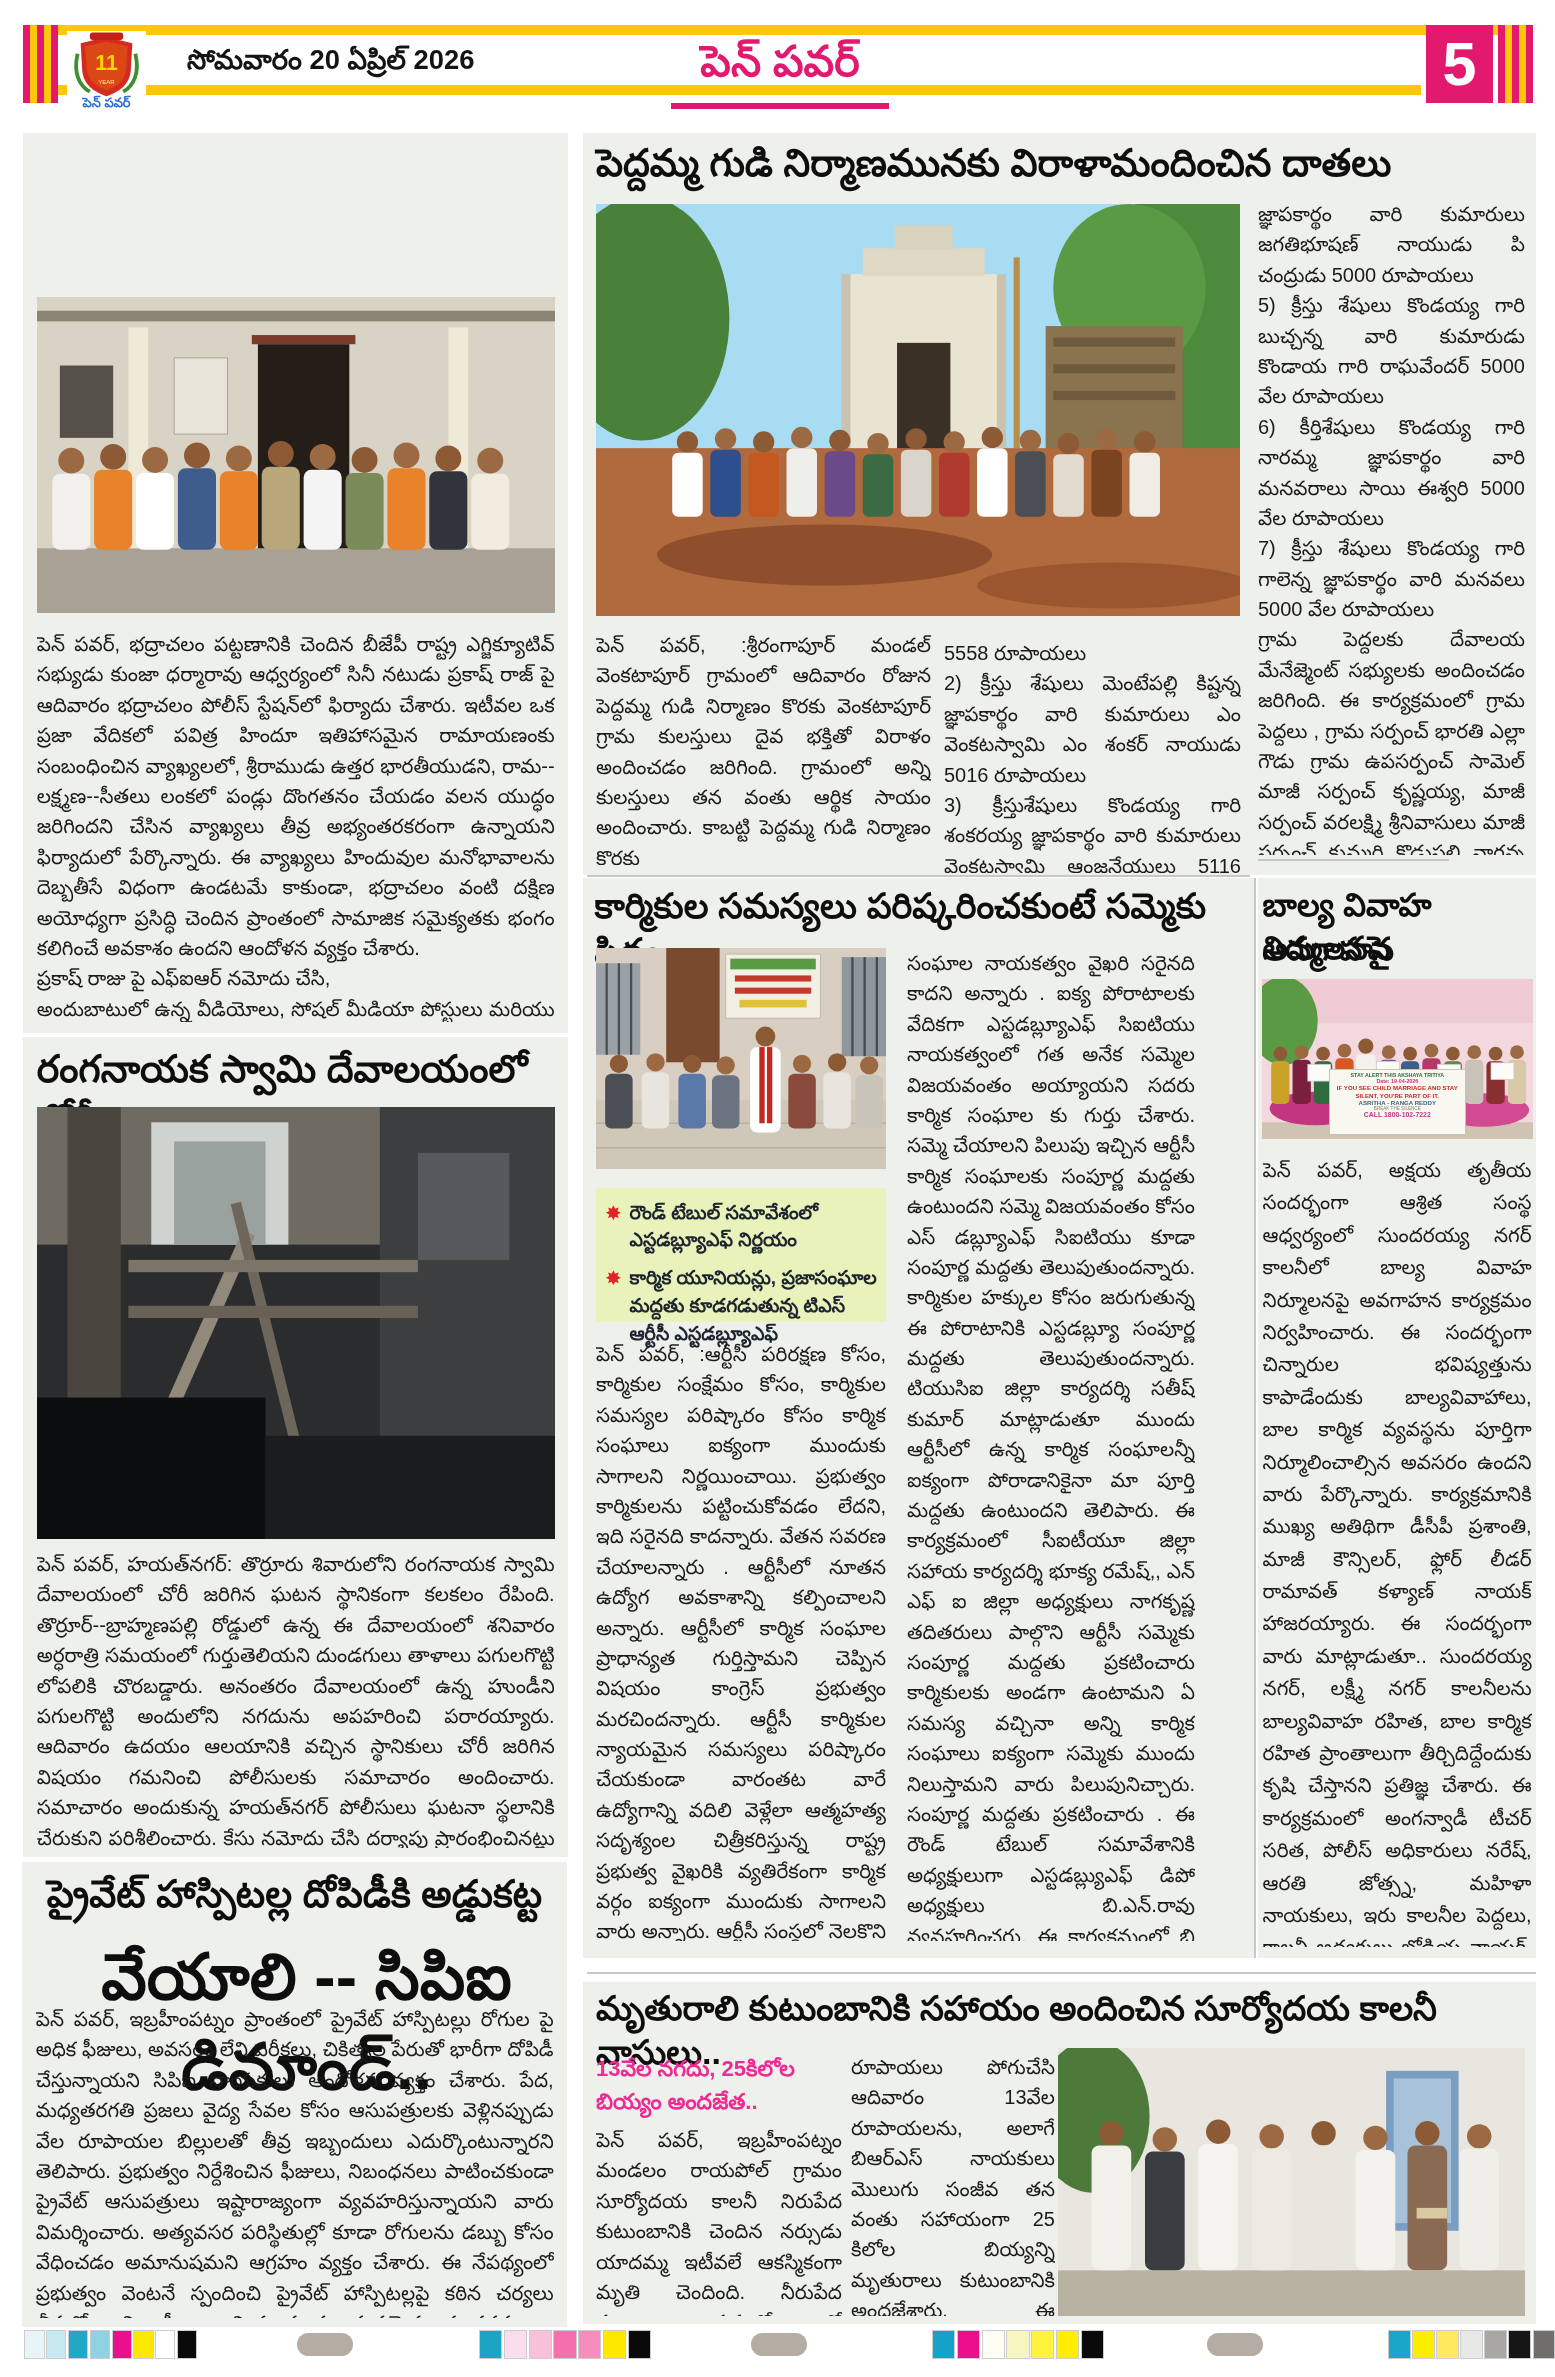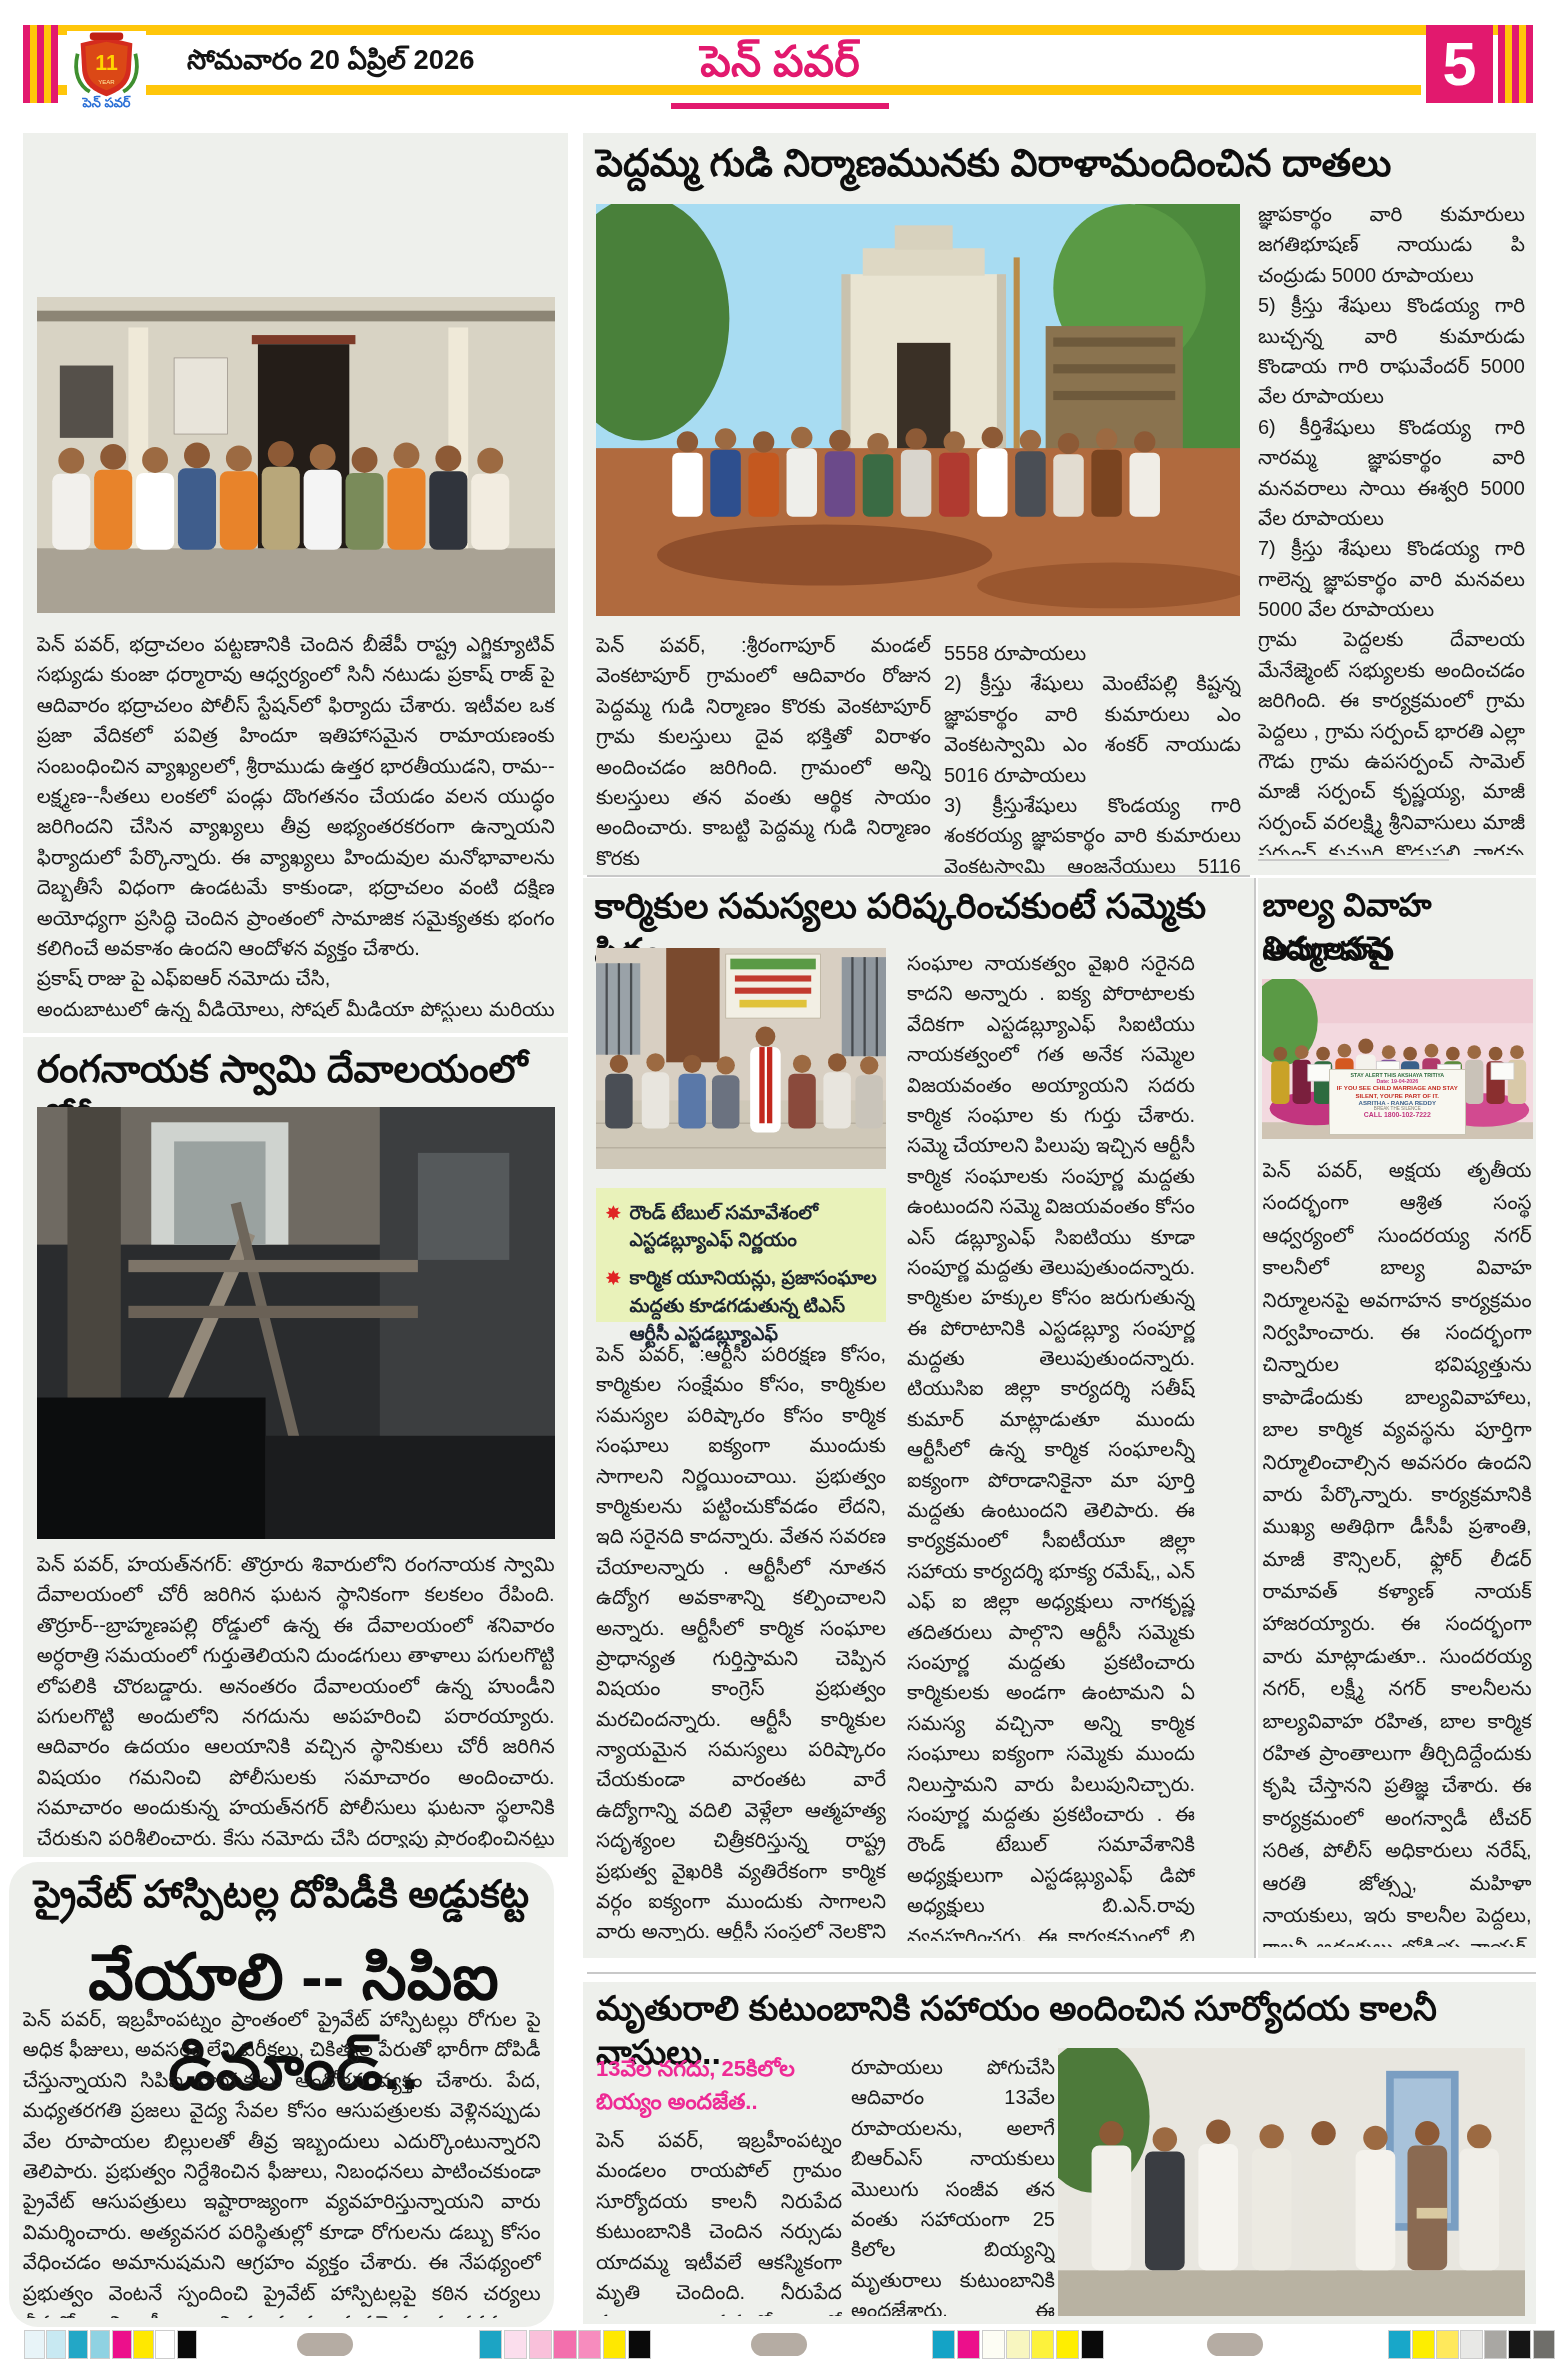--- a/index.html
+++ b/index.html
@@ -156,21 +156,21 @@
         <rect x="120" y="200" width="380" height="16" fill="#7d7468"></rect>
         <rect x="120" y="260" width="380" height="16" fill="#6a6156"></rect>
         <rect x="0" y="380" width="300" height="185" fill="#0c0d0e"></rect>
         <rect x="300" y="430" width="380" height="135" fill="#1b1c1e"></rect>
       </svg>
     </div>
 
     <div class="bt" style="left:13.7px;top:512px;width:518px;height:299px;">పెన్ పవర్, హయత్‌నగర్: తొర్రూరు శివారులోని రంగనాయక స్వామి దేవాలయంలో చోరీ జరిగిన ఘటన స్థానికంగా కలకలం రేపింది. తొర్రూర్--బ్రాహ్మణపల్లి రోడ్డులో ఉన్న ఈ దేవాలయంలో శనివారం అర్ధరాత్రి సమయంలో గుర్తుతెలియని దుండగులు తాళాలు పగులగొట్టి లోపలికి చొరబడ్డారు. అనంతరం దేవాలయంలో ఉన్న హుండీని పగులగొట్టి అందులోని నగదును అపహరించి పరారయ్యారు. ఆదివారం ఉదయం ఆలయానికి వచ్చిన స్థానికులు చోరీ జరిగిన విషయం గమనించి పోలీసులకు సమాచారం అందించారు. సమాచారం అందుకున్న హయత్‌నగర్ పోలీసులు ఘటనా స్థలానికి చేరుకుని పరిశీలించారు. కేసు నమోదు చేసి దర్యాప్తు ప్రారంభించినట్లు సీఐ నాగరాజు గౌడ్ తెలిపారు. సీపీ ఆదేశాల మేరకు దేవాలయాన్ని జియో ట్యాగ్ చేసి, అక్కడ ఈ-పాయింట్ బుక్‌ను ఏర్పాటు చేసినట్లు ఆయన వెల్లడించారు.</div>
   </section>
 
-  <section class="art" style="left:9px;top:1862px;width:545px;height:465px;border-radius:29px;">
+  <section class="art" style="left:22px;top:1862px;width:545px;height:465px;">
     <h2 class="hl" style="left:0;top:10.7px;width:545px;text-align:center;font-size:38px;margin:0;">ప్రైవేట్ హాస్పిటల్ల దోపిడీకి అడ్డుకట్ట</h2>
     <h1 class="hl" style="left:0;top:66px;width:545px;text-align:center;font-size:64px;margin:12px;">వేయాలి -- సిపిఐ డిమాండ్..</h1>
     <div class="bt" style="left:13.7px;top:142px;width:518px;height:314px;">పెన్ పవర్, ఇబ్రహీంపట్నం ప్రాంతంలో ప్రైవేట్ హాస్పిటల్లు రోగుల పై అధిక ఫీజులు, అవసరం లేని పరీక్షలు, చికిత్సల పేరుతో భారీగా దోపిడీ చేస్తున్నాయని సిపిఐ నాయకులు ఆందోళన వ్యక్తం చేశారు. పేద, మధ్యతరగతి ప్రజలు వైద్య సేవల కోసం ఆసుపత్రులకు వెళ్లినప్పుడు వేల రూపాయల బిల్లులతో తీవ్ర ఇబ్బందులు ఎదుర్కొంటున్నారని తెలిపారు. ప్రభుత్వం నిర్దేశించిన ఫీజులు, నిబంధనలు పాటించకుండా ప్రైవేట్ ఆసుపత్రులు ఇష్టారాజ్యంగా వ్యవహరిస్తున్నాయని వారు విమర్శించారు. అత్యవసర పరిస్థితుల్లో కూడా రోగులను డబ్బు కోసం వేధించడం అమానుషమని ఆగ్రహం వ్యక్తం చేశారు. ఈ నేపథ్యంలో ప్రభుత్వం వెంటనే స్పందించి ప్రైవేట్ హాస్పిటల్లపై కఠిన చర్యలు తీసుకోవాలని, ఫీజుల నియంత్రణకు స్పష్టమైన మార్గదర్శకాలు అమలు చేయాలని డిమాండ్ చేశారు. ప్రతి ఆసుపత్రిలో చికిత్సలకు సంబంధించిన రేట్ల జాబితాను స్పష్టంగా ప్రదర్శించేలా చర్యలు తీసుకోవాలని సూచించారు. అదేవిధంగా పేదలకు ఉచిత లేదా తక్కువ ఖర్చుతో వైద్య సేవలు అందేలా ప్రభుత్వ ఆసుపత్రులను బలోపేతం చేయాలని కోరారు. ఈ కార్యక్రమంలో సిపిఐ మండల కార్యదర్శి కావలి సురేష్, మున్సిపల్ కార్యదర్శి బండి నర్సింహా, జిల్లా నాయకులు పోచమోని నీలమ్మ తదితరులు పాల్గొన్నారు.</div>
   </section>
 
   <section class="art" style="left:583px;top:133px;width:953px;height:742px;">
     <h1 class="hl" style="left:13px;top:6.1px;width:927px;font-size:38px;line-height:1.3;margin:0;">పెద్దమ్మ గుడి నిర్మాణమునకు విరాళామందించిన దాతలు</h1>
 
     <div class="photo" style="left:13px;top:71px;width:644px;height:412px;background:#a8dcf2;">
       <svg viewBox="0 0 845 540" preserveAspectRatio="none">

